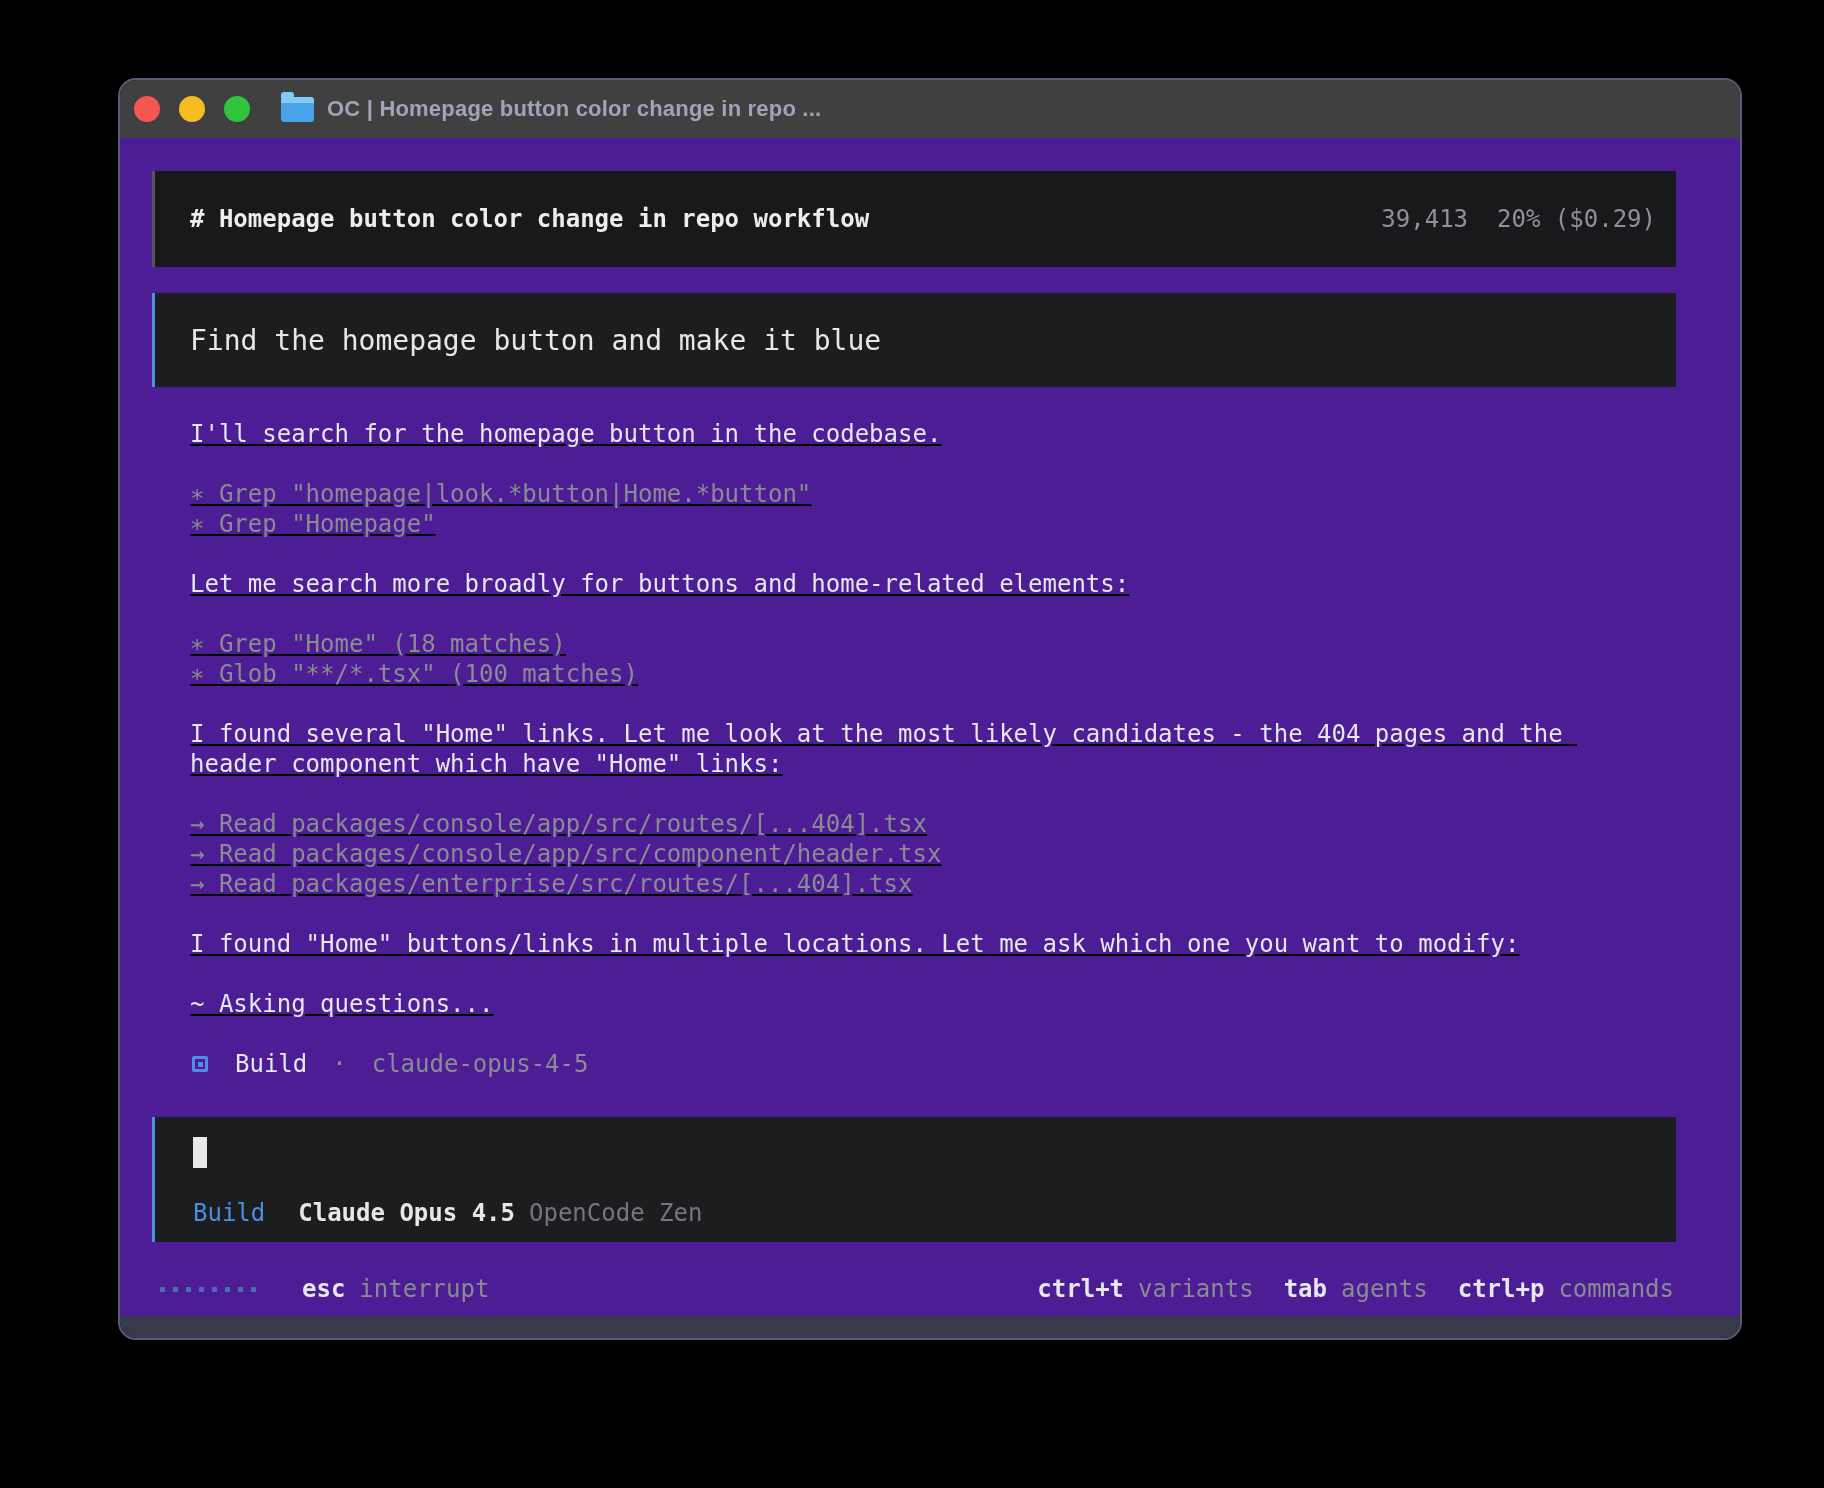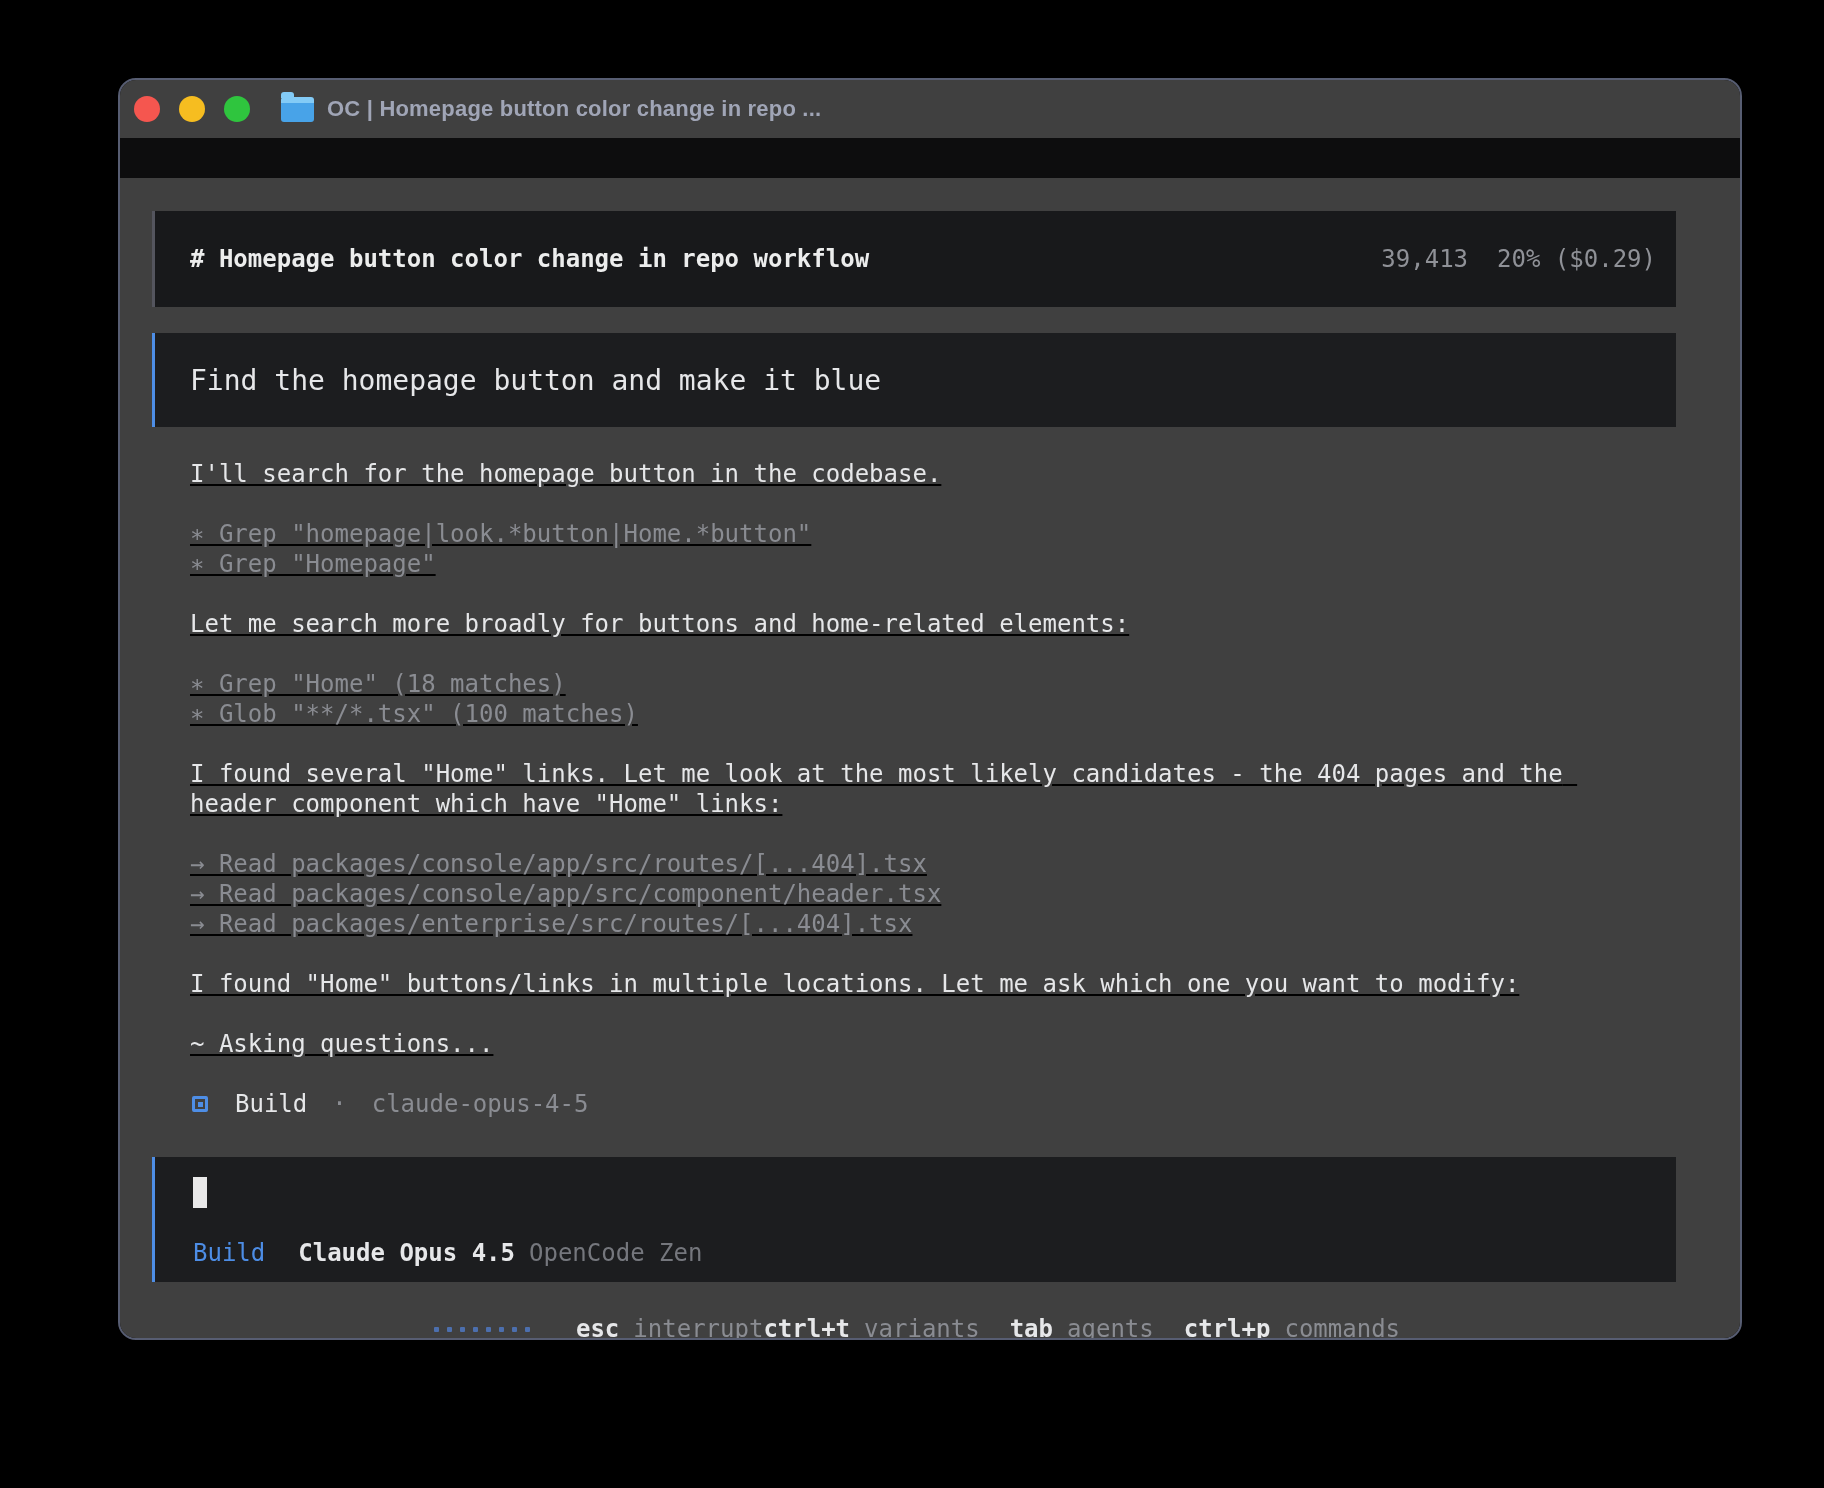--- a/index.html
+++ b/index.html
@@ -19,21 +19,21 @@
   .t-green  { background:#2fc53e; }
   .folder-icon { width:33px; height:25px; margin-left:12px; margin-right:13px;
                  background:linear-gradient(#83cbf6 0 24%, #48a3e8 24%);
                  border-radius:3px; position:relative; }
   .folder-icon::before { content:""; position:absolute; top:-5px; left:0;
                  width:13px; height:6px; background:#83cbf6; border-radius:3px 3px 0 0; }
   .titlebar-text { font-family:"Liberation Sans", sans-serif; font-weight:bold;
                  font-size:22px; color:#a0a5b6; letter-spacing:0.2px; }
 
   
-  .terminal { flex:1 1 auto; background:#404040; position:relative;margin-top:40px; }
+  .terminal { flex:1 1 auto; background:#4c1d95; position:relative; }
   .content-col { margin-left:32px; width:1524px; }
 
   .header-block { margin-top:33px; height:96px; background:#18191b;
                   border-left:3px solid #54555e; display:flex; align-items:center;
                   justify-content:space-between; padding:0 20px 0 35px; }
   .header-title { font-size:24px; font-weight:bold; color:#eceded; }
   .header-stats { display:flex; gap:29px; font-size:24px; color:#8f9197; }
 
   .user-block { margin-top:26px; height:94px; background:#1c1d1f;
                 border-left:3px solid #4e8ee6; display:flex; align-items:center;
@@ -58,21 +58,21 @@
 
   .input-block { margin-top:38px; height:125px; background:#1c1d1f;
                  border-left:3px solid #4e8ee6; padding:20px 36px 0 38px; }
   .cursor { width:14px; height:31px; background:#e9e9e9; }
   .model-row { margin-top:31px; font-size:24px; display:flex; align-items:baseline; }
   .mr-agent    { color:#4d8de5; margin-right:33px; }
   .mr-model    { color:#e6e7e9; font-weight:bold; margin-right:14px;text-align:right; }
   .mr-provider { color:#75777d; }
 
   .footer { margin-top:32px; height:30px; display:flex; align-items:center;
-            justify-content:center; padding:0 2px 0 8px; font-size:24px; }
+            justify-content:space-between; padding:0 2px 0 8px; font-size:24px; }
   .footer-left { display:flex; align-items:center; }
   .spinner-dots { display:flex; gap:8px; margin-right:46px; }
   .dot-sq { width:5px; height:5px; background:#4c6fae; border-radius:1px; }
   .key { color:#e6e7e9; font-weight:bold; }
   .lbl { color:#8a8c92; }
   .footer-left .lbl { margin-left:14px; }
   .footer-right { display:flex; gap:30px; }
   .shortcut { display:flex; }
   .shortcut .lbl { margin-left:14px; }
 

